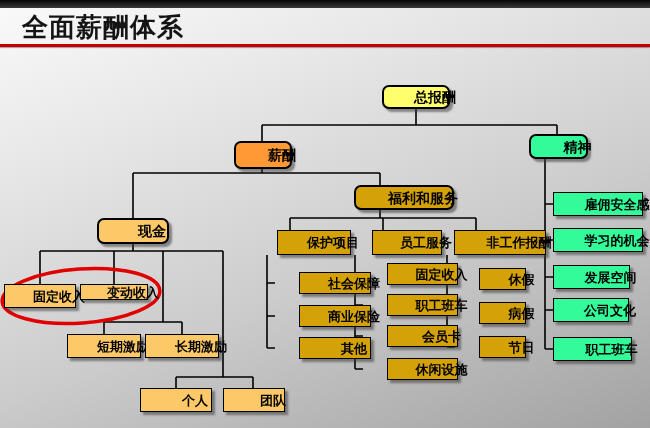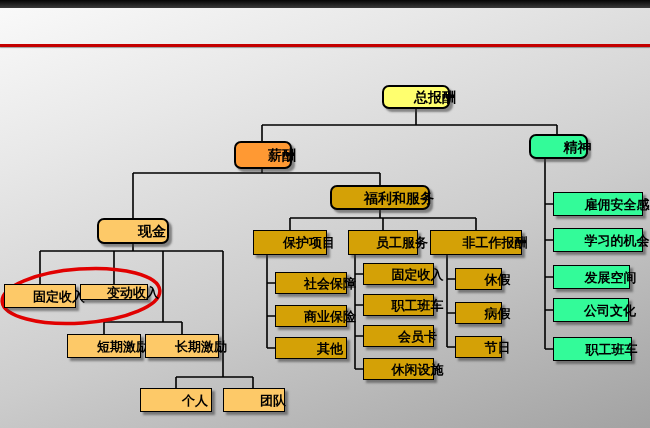--- a/index.html
+++ b/index.html
@@ -32,29 +32,30 @@
     font-size:14px;font-weight:bold;color:#000;
     box-shadow:3px 3px 2px rgba(60,60,60,0.55);
     white-space:nowrap;line-height:1;
     box-sizing:border-box;
     padding-left:38px;
   }
   .sm{font-size:13px;border-radius:0;border-width:1.5px;}
   .n-yellow{background:#ffff6e;}
   .n-orange{background:#ff9933;border-radius:7px;}
   .n-green {background:#33fb99;}
-  .n-gold  {background:#d4a106;}
+  .n-gold  {background:#d4a106;margin-left:24px;}
   .n-tan   {background:#fdc968;}
 </style>
 </head>
 <body>
 
 <div id="slide">
 
   <div class="topbar"></div>
+  <div class="title">全面薪酬体系</div>
   <div class="redline"></div>
 
   <svg class="wires" width="650" height="428" viewBox="0 0 650 428">
     <g fill="none" stroke="#000" stroke-width="1.6">
 
       <path d="M416,109 L416,125 M262,125 L557,125 M262,125 L262,141 M557,125 L557,134"></path>
 
       <path d="M262,169 L262,173 M133,173 L380,173 M133,173 L133,218 M380,173 L380,185"></path>
 
       <path d="M133,244 L133,251 M40,251 L223,251 M40,251 L40,284 M114,251 L114,284 M163,251 L163,322 M223,251 L223,377"></path>

